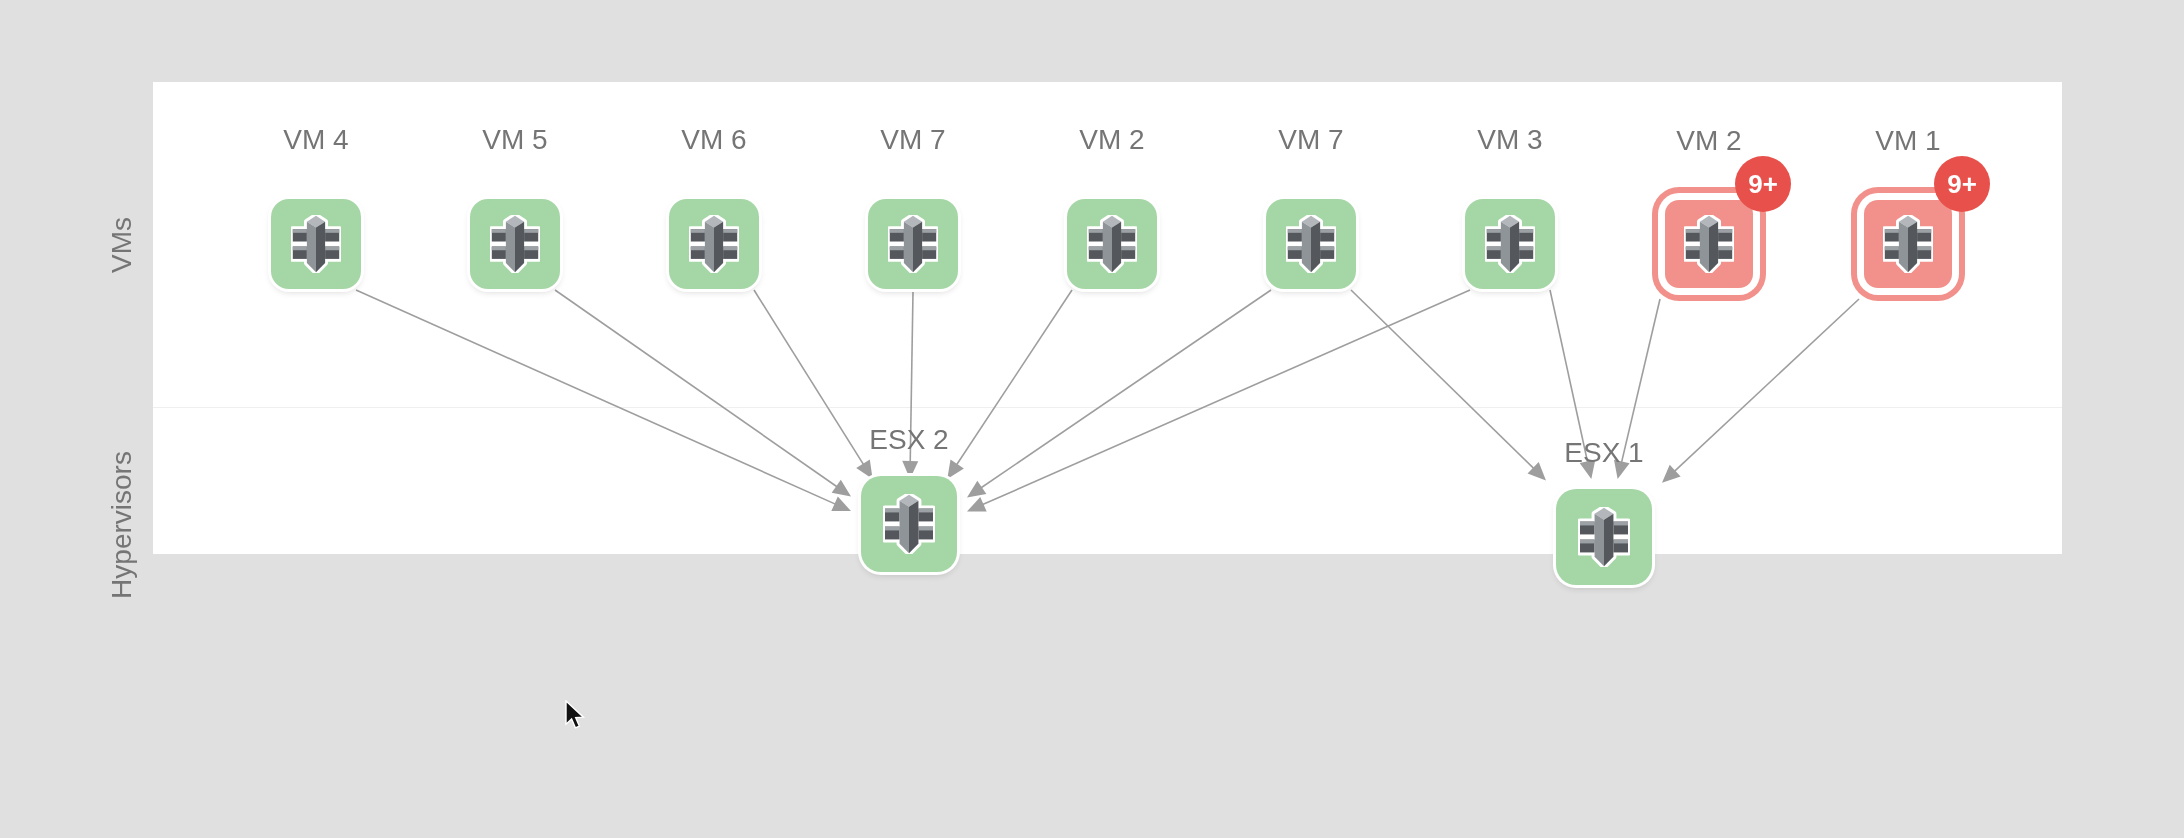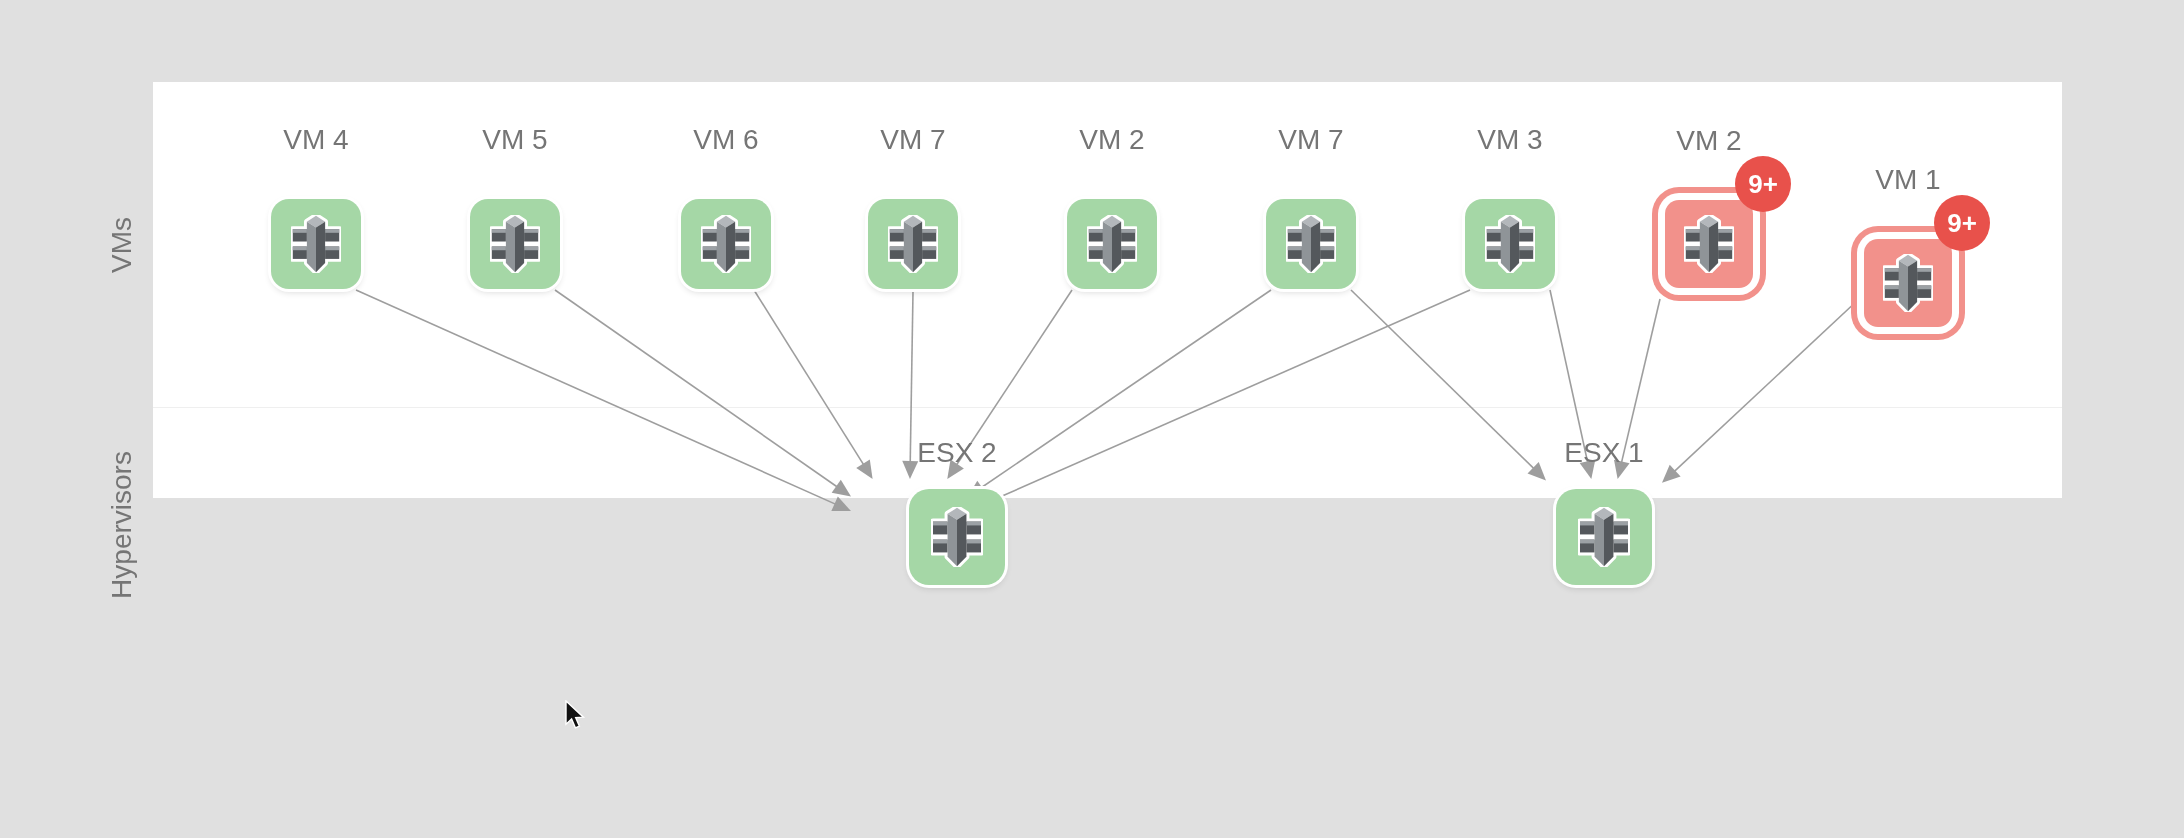--- a/index.html
+++ b/index.html
@@ -13,21 +13,21 @@
 
   
   .axis-label{
     position:absolute;color:var(--label,#757575);font-size:28px;line-height:1;
     white-space:nowrap;transform:translate(-50%,-50%) rotate(-90deg);
     transform-origin:center center;
   }
 
   
   .panel{
-    position:absolute;left:153px;top:82px;width:1909px;height:416px;
+    position:absolute;left:153px;top:82px;width:1909px;height:472px;
     background:var(--panel,#ffffff);
   }
   .row-divider{
     position:absolute;left:0;top:325px;width:100%;height:1px;
     background:var(--divider,#efefef);
   }
   svg.edges{position:absolute;left:0;top:0;z-index:1;overflow:visible}
 
   
   .node{position:absolute;z-index:2;transform:translate(-50%,-50%)}
@@ -167,21 +167,21 @@
           <rect class="f-light" x="2" y="38" width="17" height="4.5"></rect>
           <rect class="f-light" x="41" y="38" width="17" height="4.5"></rect>
           <polygon class="f-top" points="30,1 41,8 30,15 19,8"></polygon>
           <polygon class="f-mid" points="19,8 30,15 30,69 19,58"></polygon>
           <polygon class="f-dark" points="30,15 41,8 41,58 30,69"></polygon>
         </g>
       </svg>
 
     </div>
   </div>
-      <div class="node ok row-vms" style="left: 573px; top: 162px;">
+      <div class="node ok row-vms" style="left: 561px; top: 162px;">
     <div class="node-label">VM 6</div>
     <div class="node-box">
       <svg class="glyph" viewBox="0 0 60 70">
         <g class="sil" stroke="#fff" stroke-width="7" stroke-linejoin="round" fill="#fff">
           <rect x="2" y="17" width="17" height="15"></rect>
           <rect x="41" y="17" width="17" height="15"></rect>
           <rect x="2" y="38" width="17" height="15"></rect>
           <rect x="41" y="38" width="17" height="15"></rect>
           <polygon points="30,1 41,8 41,58 30,69 19,58 19,8"></polygon>
         </g>
@@ -335,21 +335,21 @@
           <rect class="f-light" x="2" y="38" width="17" height="4.5"></rect>
           <rect class="f-light" x="41" y="38" width="17" height="4.5"></rect>
           <polygon class="f-top" points="30,1 41,8 30,15 19,8"></polygon>
           <polygon class="f-mid" points="19,8 30,15 30,69 19,58"></polygon>
           <polygon class="f-dark" points="30,15 41,8 41,58 30,69"></polygon>
         </g>
       </svg>
       <div class="badge">9+</div>
     </div>
   </div>
-      <div class="node alert row-vms" style="left: 1755px; top: 162px; margin-top: 39px;">
+      <div class="node alert row-vms" style="left: 1755px; top: 162px;">
     <div class="node-label">VM 1</div>
     <div class="node-box">
       <svg class="glyph" viewBox="0 0 60 70">
         <g class="sil" stroke="#fff" stroke-width="7" stroke-linejoin="round" fill="#fff">
           <rect x="2" y="17" width="17" height="15"></rect>
           <rect x="41" y="17" width="17" height="15"></rect>
           <rect x="2" y="38" width="17" height="15"></rect>
           <rect x="41" y="38" width="17" height="15"></rect>
           <polygon points="30,1 41,8 41,58 30,69 19,58 19,8"></polygon>
         </g>
@@ -363,21 +363,21 @@
           <rect class="f-light" x="2" y="38" width="17" height="4.5"></rect>
           <rect class="f-light" x="41" y="38" width="17" height="4.5"></rect>
           <polygon class="f-top" points="30,1 41,8 30,15 19,8"></polygon>
           <polygon class="f-mid" points="19,8 30,15 30,69 19,58"></polygon>
           <polygon class="f-dark" points="30,15 41,8 41,58 30,69"></polygon>
         </g>
       </svg>
       <div class="badge">9+</div>
     </div>
   </div>
-      <div class="node ok row-hypervisors" style="left: 756px; top: 455px; margin-left: 48px;">
+      <div class="node ok row-hypervisors" style="left: 756px; top: 442px;">
     <div class="node-label">ESX 2</div>
     <div class="node-box">
       <svg class="glyph" viewBox="0 0 60 70">
         <g class="sil" stroke="#fff" stroke-width="7" stroke-linejoin="round" fill="#fff">
           <rect x="2" y="17" width="17" height="15"></rect>
           <rect x="41" y="17" width="17" height="15"></rect>
           <rect x="2" y="38" width="17" height="15"></rect>
           <rect x="41" y="38" width="17" height="15"></rect>
           <polygon points="30,1 41,8 41,58 30,69 19,58 19,8"></polygon>
         </g>

